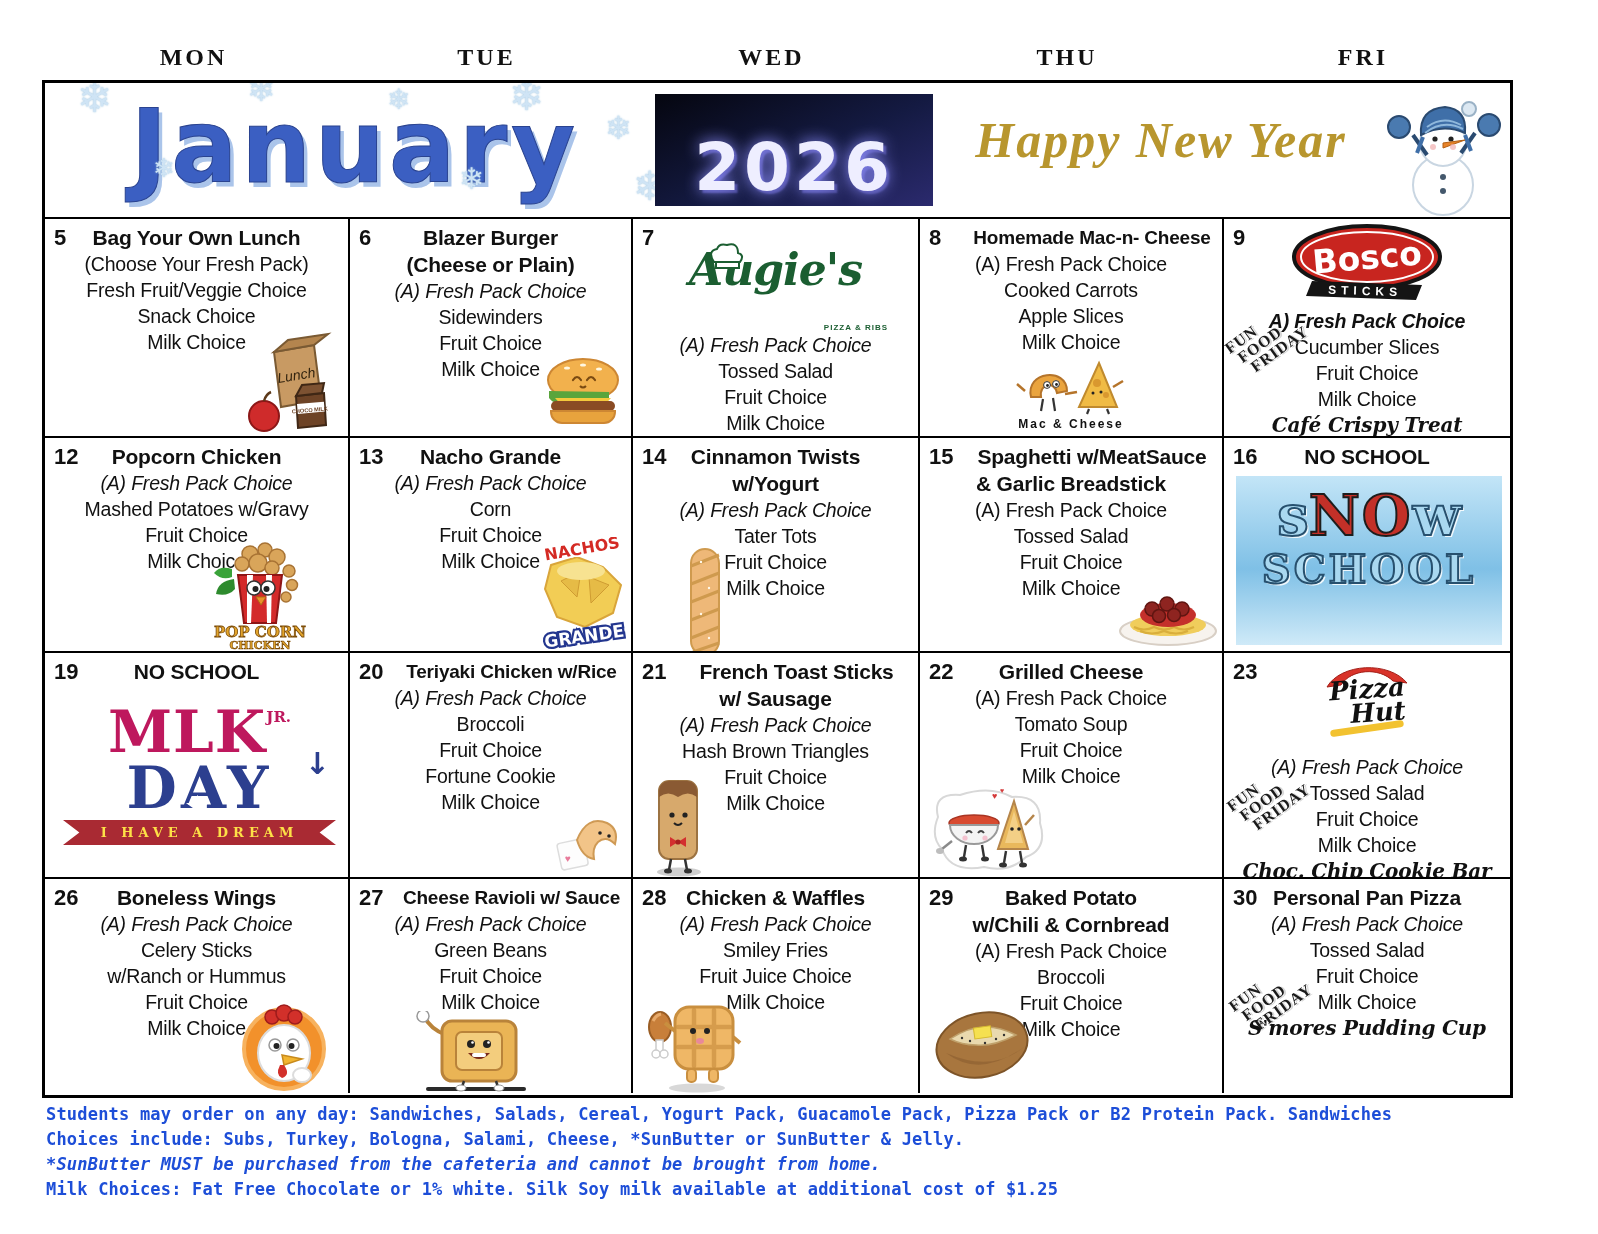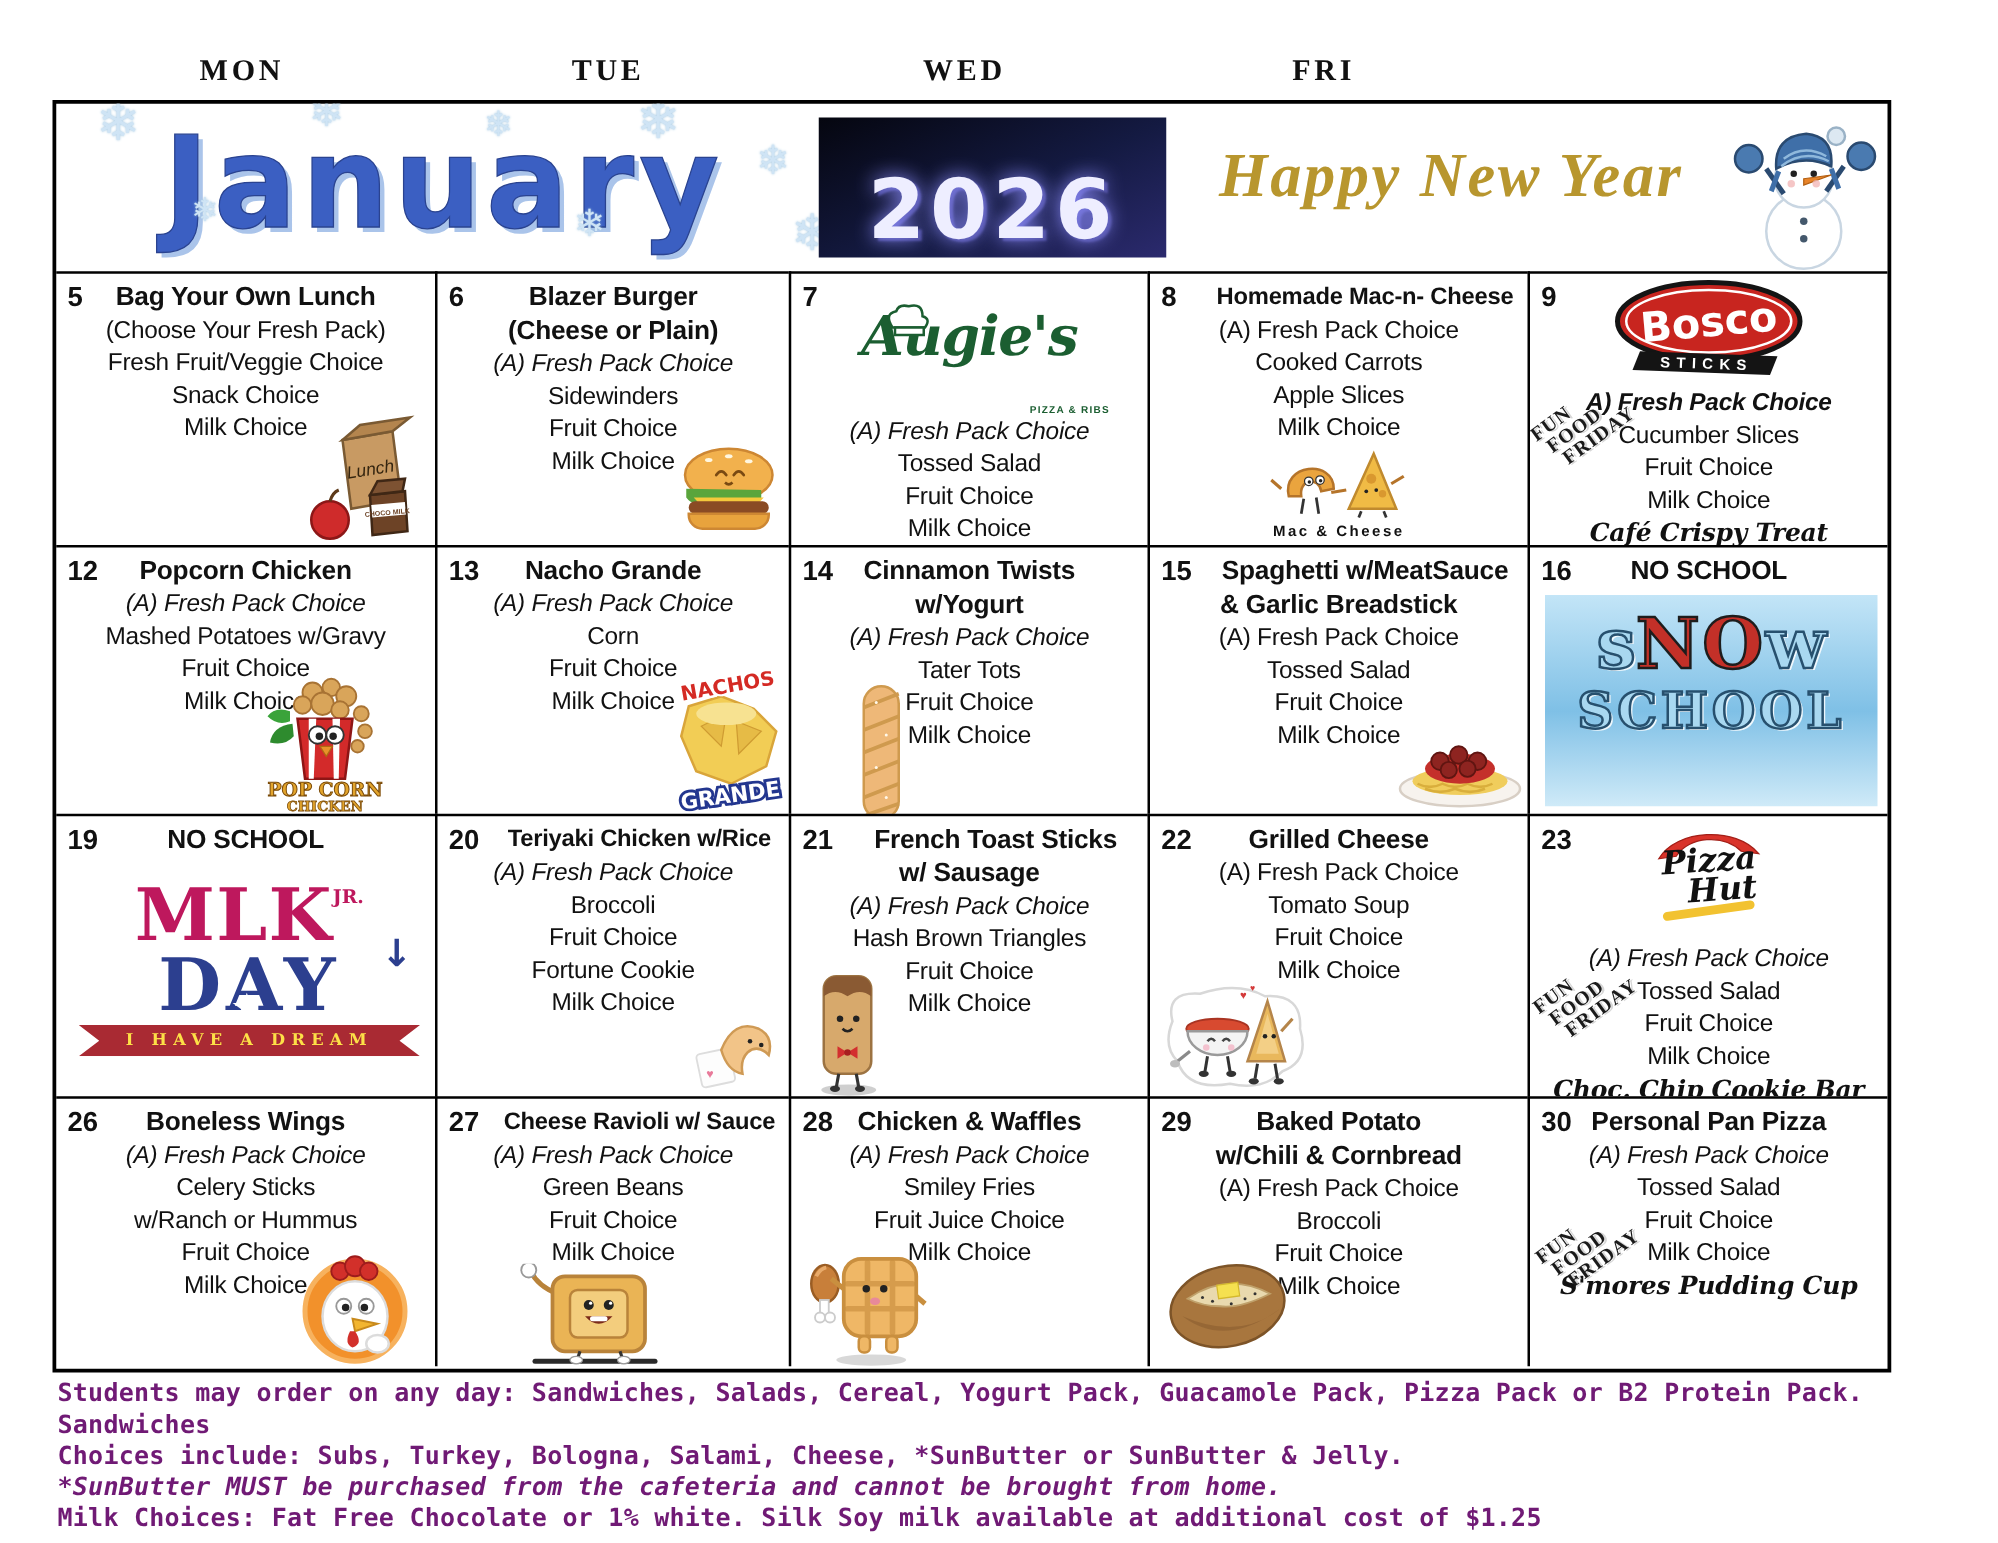--- a/index.html
+++ b/index.html
@@ -74,30 +74,31 @@
   .mlk{position:absolute;left:18px;right:12px;top:36px;bottom:3px;font-family:"DejaVu Serif",serif;text-align:center;overflow:hidden}
   .mlk1{font-size:58px;font-weight:bold;color:#be185d;line-height:56px;letter-spacing:1px}
   .mlk1 .jr{font-size:15px;vertical-align:30px;letter-spacing:0}
   .mlk2{font-size:58px;font-weight:bold;color:#2c3f8f;line-height:56px;position:relative;letter-spacing:4px}
   .mlk2 .star{position:absolute;left:50%;top:18px;transform:translateX(-50%);color:#fff;font-size:26px;-webkit-text-stroke:0}
   .mlk2 .arrow{position:absolute;right:2px;top:-24px;font-size:30px;font-family:"DejaVu Sans",sans-serif}
   .mlk3{margin-top:4px;background:#a92a33;color:#fde047;font-size:13px;font-weight:bold;letter-spacing:5px;line-height:25px;
         clip-path:polygon(0% 0%,100% 0%,94% 50%,100% 100%,0% 100%,6% 50%)}
 
   
-  .footer{position:absolute;left:46px;top:1102px;font-family:"DejaVu Sans Mono",monospace;font-weight:bold;font-size:20px;line-height:25px;letter-spacing:0.2px;color:#701a75}
+  .footer{position:absolute;left:46px;top:1102px;font-family:"DejaVu Sans Mono",monospace;font-weight:bold;font-size:17px;line-height:25px;letter-spacing:0.2px;color:#1d4ed8}
   .footer .f3{font-style:italic}
 </style>
 </head>
 <body>
 
 <div class="dh">
   <div class="w1">MON</div>
   <div class="w2">TUE</div>
   <div class="w3">WED</div>
+  <div class="w4">THU</div>
   <div class="w5">FRI</div>
 </div>
 
 <div class="cal">
 
   <div class="banner">
     <div class="january">
       <span class="jan-txt">January</span>
       <span class="flake" style="left:20px;top:-8px;font-size:42px">❄</span>
       <span class="flake" style="left:190px;top:-12px;font-size:34px">❄</span>

